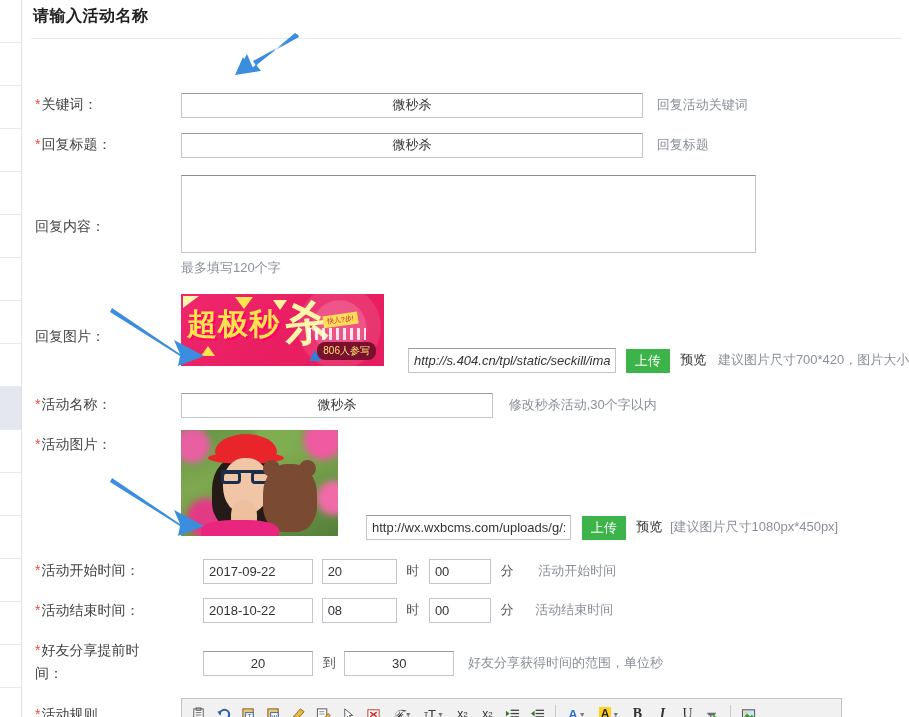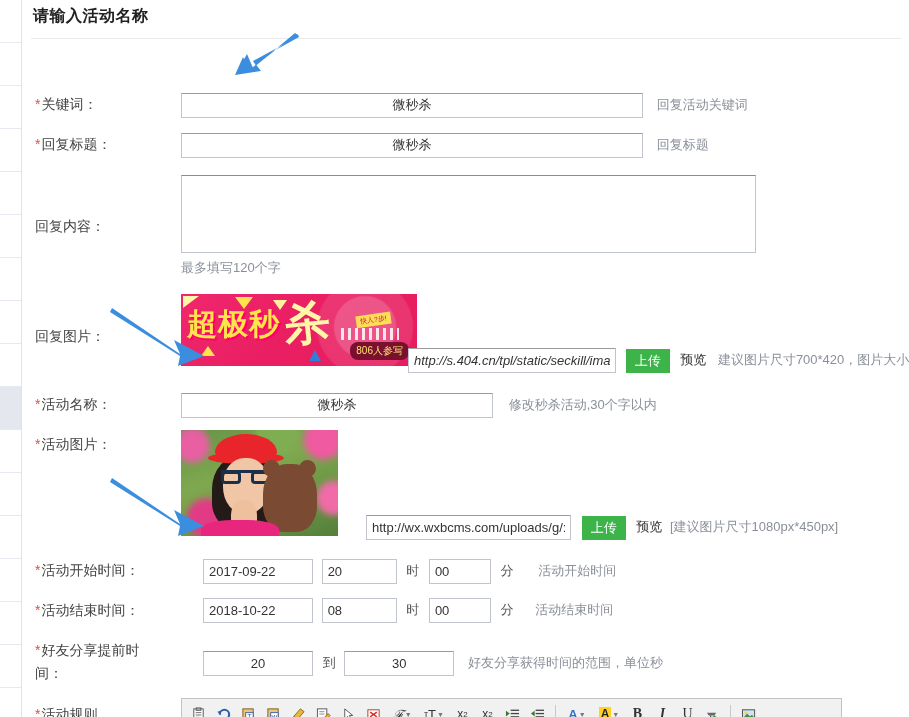--- a/index.html
+++ b/index.html
@@ -60,21 +60,21 @@
 
   .btn-upload {
     display: inline-block; background: #3cb44a; color: #fff;
     font-size: 13px; padding: 4px 9px; border: none; cursor: pointer;
     line-height: 16px; vertical-align: middle;
   }
   .preview-link { color: #333; font-size: 13px; margin-left: 7px; }
 
   
   .thumb-banner {
-    width: 236px; height: 72px; position: relative; overflow: hidden;
+    width: 203px; height: 72px; position: relative; overflow: hidden;
     background: #8b5cf6;
   }
   .thumb-banner .bg {
     position: absolute; inset: 0;
     background:
       radial-gradient(circle at 78% 46%, rgba(255,255,255,.16) 0 16%, rgba(0,0,0,0) 17%),
       radial-gradient(circle at 78% 46%, rgba(255,255,255,.10) 0 25%, rgba(0,0,0,0) 26%),
       linear-gradient(135deg,#f0276e 0%, #ea1f63 45%, #e51d5e 100%);
   }
   .tri { position: absolute; width: 0; height: 0; }

